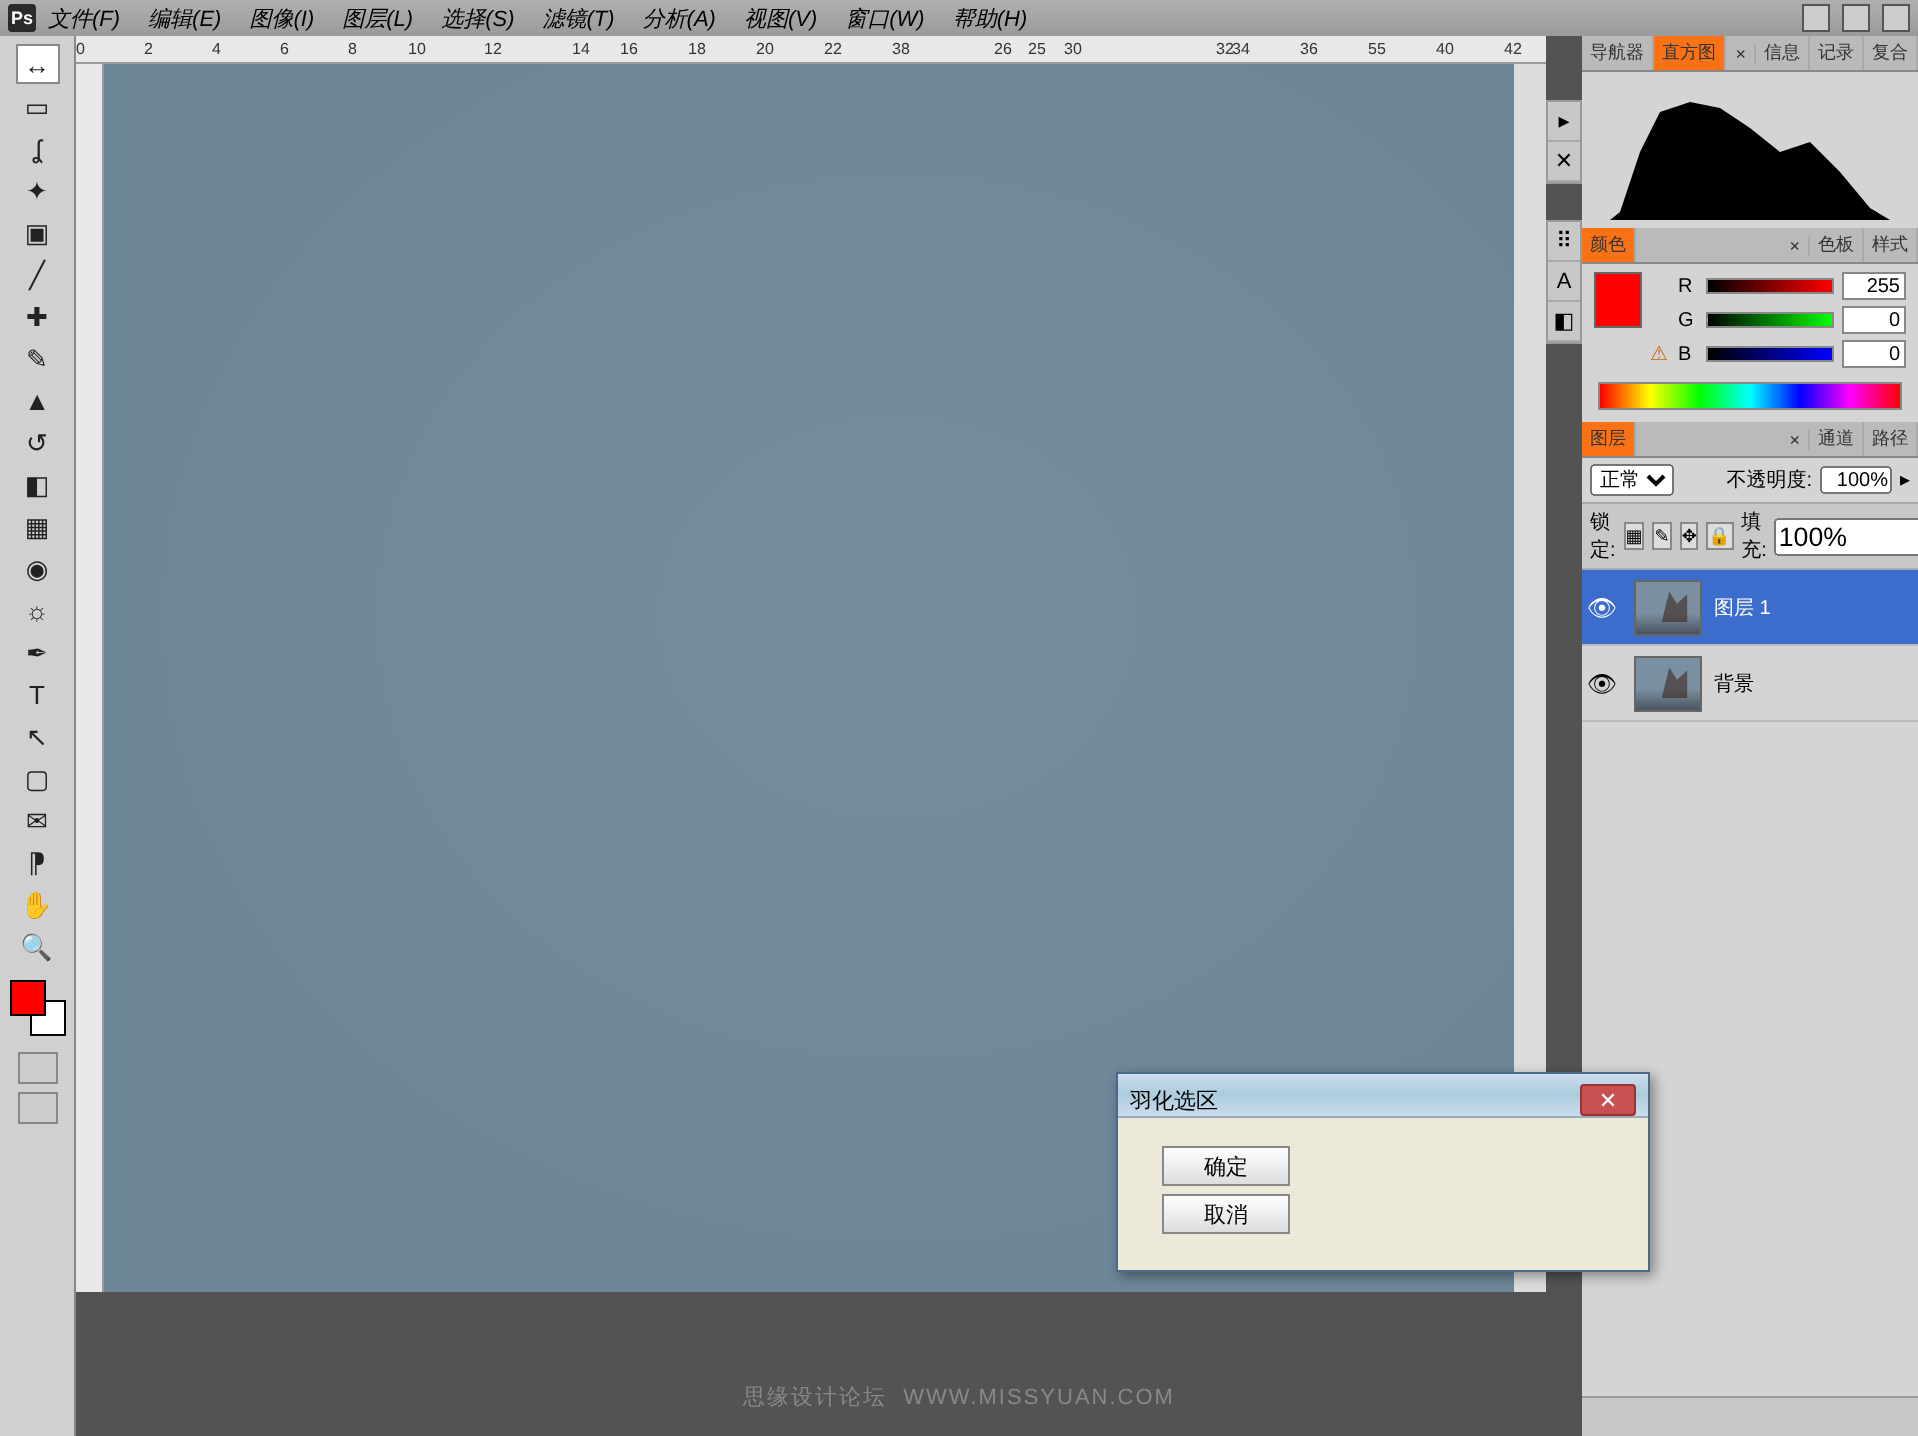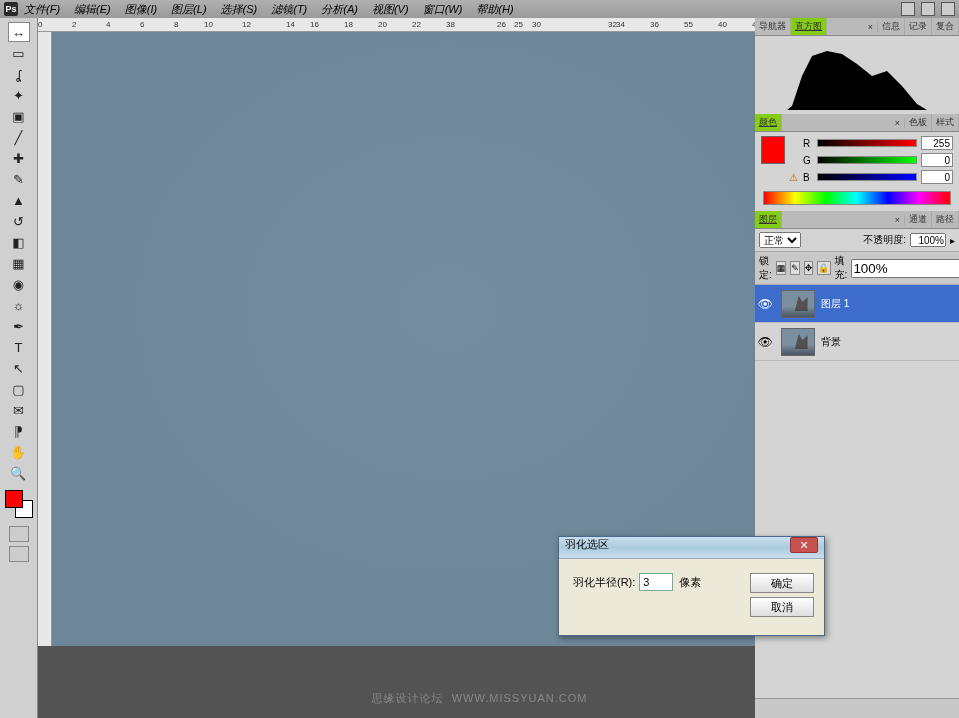--- a/index.html
+++ b/index.html
@@ -30,24 +30,24 @@
 
 .canvas-area { position: absolute; top: 32px; left: 52px; right: 186px; bottom: 72px; background: #6d8799; overflow: hidden; }
 .canvas-area::after { content:""; position:absolute; inset:0; background: radial-gradient(ellipse at 55% 45%, rgba(255,255,255,0.05), transparent 70%); }
 .scrollbar-v { position: absolute; top: 32px; right: 186px; width: 16px; bottom: 72px; background: #ddd; }
 
 
 .sidetools { position: absolute; top: 32px; right: 168px; width: 18px; background: #c8c8c8; border: 1px solid #999; }
 .sidetools div { width: 16px; height: 20px; display:flex; align-items:center; justify-content:center; font-size:11px; border-bottom:1px solid #aaa; }
 
 
-.panels { position: absolute; top: 18px; right: 0; width: 204px; bottom: 0; background: #d4d4d4; display: flex; flex-direction: column; font-size: 10px; }
+.panels { position: absolute; top: 18px; right: 0; width: 168px; bottom: 0; background: #d4d4d4; display: flex; flex-direction: column; font-size: 10px; }
 .panel-tabs { display: flex; background: #bababa; border-bottom: 1px solid #888; height: 18px; align-items: center; }
 .panel-tabs span { padding: 2px 4px; font-size: 9px; color: #333; border-right: 1px solid #aaa; cursor: pointer; }
-.panel-tabs span.active { background: #84cc16; text-decoration: underline; }
+.panel-tabs span.active { background: #f97316; }
 .panel-tabs .close-x { margin-left: auto; padding: 0 4px; cursor: pointer; }
 
 .histogram { height: 78px; background: #d4d4d4; padding: 4px 8px; display:flex; align-items:flex-end; justify-content:center; }
 .histogram svg { width: 140px; height: 64px; }
 
 .color-panel { padding: 4px 6px; }
 .color-row { display: flex; align-items: center; margin-bottom: 3px; gap: 4px; }
 .color-row .warn { color: #c60; font-size: 10px; width: 10px; }
 .color-row .label { width: 10px; font-size: 10px; }
 .color-row .slider { flex: 1; height: 8px; border: 1px solid #888; }
@@ -70,21 +70,21 @@
 .layer-item { display: flex; align-items: center; height: 38px; border-bottom: 1px solid #bbb; }
 .layer-item.sel { background: #3d6dcc; color: #fff; }
 .layer-item .eye { width: 20px; text-align: center; font-size: 12px; }
 .layer-item .thumb { width: 34px; height: 28px; margin: 0 6px; border: 1px solid #666; background: linear-gradient(#7a8fa0 60%, #4a5560); position:relative; }
 .layer-item .thumb::after { content:""; position:absolute; left:40%; top:20%; width:40%; height:60%; background: rgba(60,40,30,0.6); clip-path: polygon(0 100%, 30% 0, 60% 40%, 100% 10%, 100% 100%); }
 .layer-item .name { font-size: 10px; }
 .layer-footer { height: 20px; background: #c8c8c8; border-top: 1px solid #999; }
 
 
 .dialog { position: absolute; left: 558px; top: 536px; width: 267px; background: #ece9d8; border: 1px solid #4a6a8a; box-shadow: 2px 2px 6px rgba(0,0,0,0.4); font-size: 11px; }
-.dialog .titlebar { height: 22px; background: linear-gradient(#cde 0%, #acd 50%, #cde 100%); display: flex; align-items: flex-start; padding: 0 6px; border-bottom: 1px solid #9ab; }
+.dialog .titlebar { height: 22px; background: linear-gradient(#cde 0%, #acd 50%, #cde 100%); display: flex; align-items: flex-end; padding: 0 6px; border-bottom: 1px solid #9ab; }
 .dialog .titlebar .title { font-size: 11px; color: #000; }
 .dialog .titlebar .tb-right { margin-left: auto; display:flex; gap:2px; }
 .dialog .titlebar .closebtn { width: 28px; height: 16px; background: #c75050; color: #fff; font-size: 11px; display: flex; align-items: center; justify-content: center; border: 1px solid #933; border-radius: 2px; cursor: pointer; }
 .dialog .body { padding: 14px 10px 18px 14px; display: flex; align-items: flex-start; }
 .dialog .body .fields { flex:1; display:flex; align-items:center; gap:4px; }
 .dialog .body input { width: 34px; height: 18px; font-size: 11px; border: 1px solid #7a9; padding: 1px 3px; }
 .dialog .body .unit { margin-left: 2px; }
 .dialog .buttons { display:flex; flex-direction:column; gap:4px; margin-left:8px; }
 .dialog .buttons button { width: 64px; height: 20px; font-size: 11px; border: 1px solid #888; background: linear-gradient(#fff,#ddd); cursor: pointer; }
 
@@ -274,25 +274,20 @@
 </div>
 
 <div class="dialog">
   <div class="titlebar">
     <span class="title">羽化选区</span>
     <div class="tb-right">
       <div class="closebtn">✕</div>
     </div>
   </div>
   <div class="body">
-    <div class="fields">
-      <span>羽化半径(R):</span>
-      <input value="3" style="">
-      <span class="unit">像素</span>
-    </div>
     <div class="buttons">
       <button>确定</button>
       <button>取消</button>
     </div>
   </div>
 </div>
 
 <div class="watermark">
   <span>思缘设计论坛</span>&nbsp;
   <span>WWW.MISSYUAN.COM</span>

